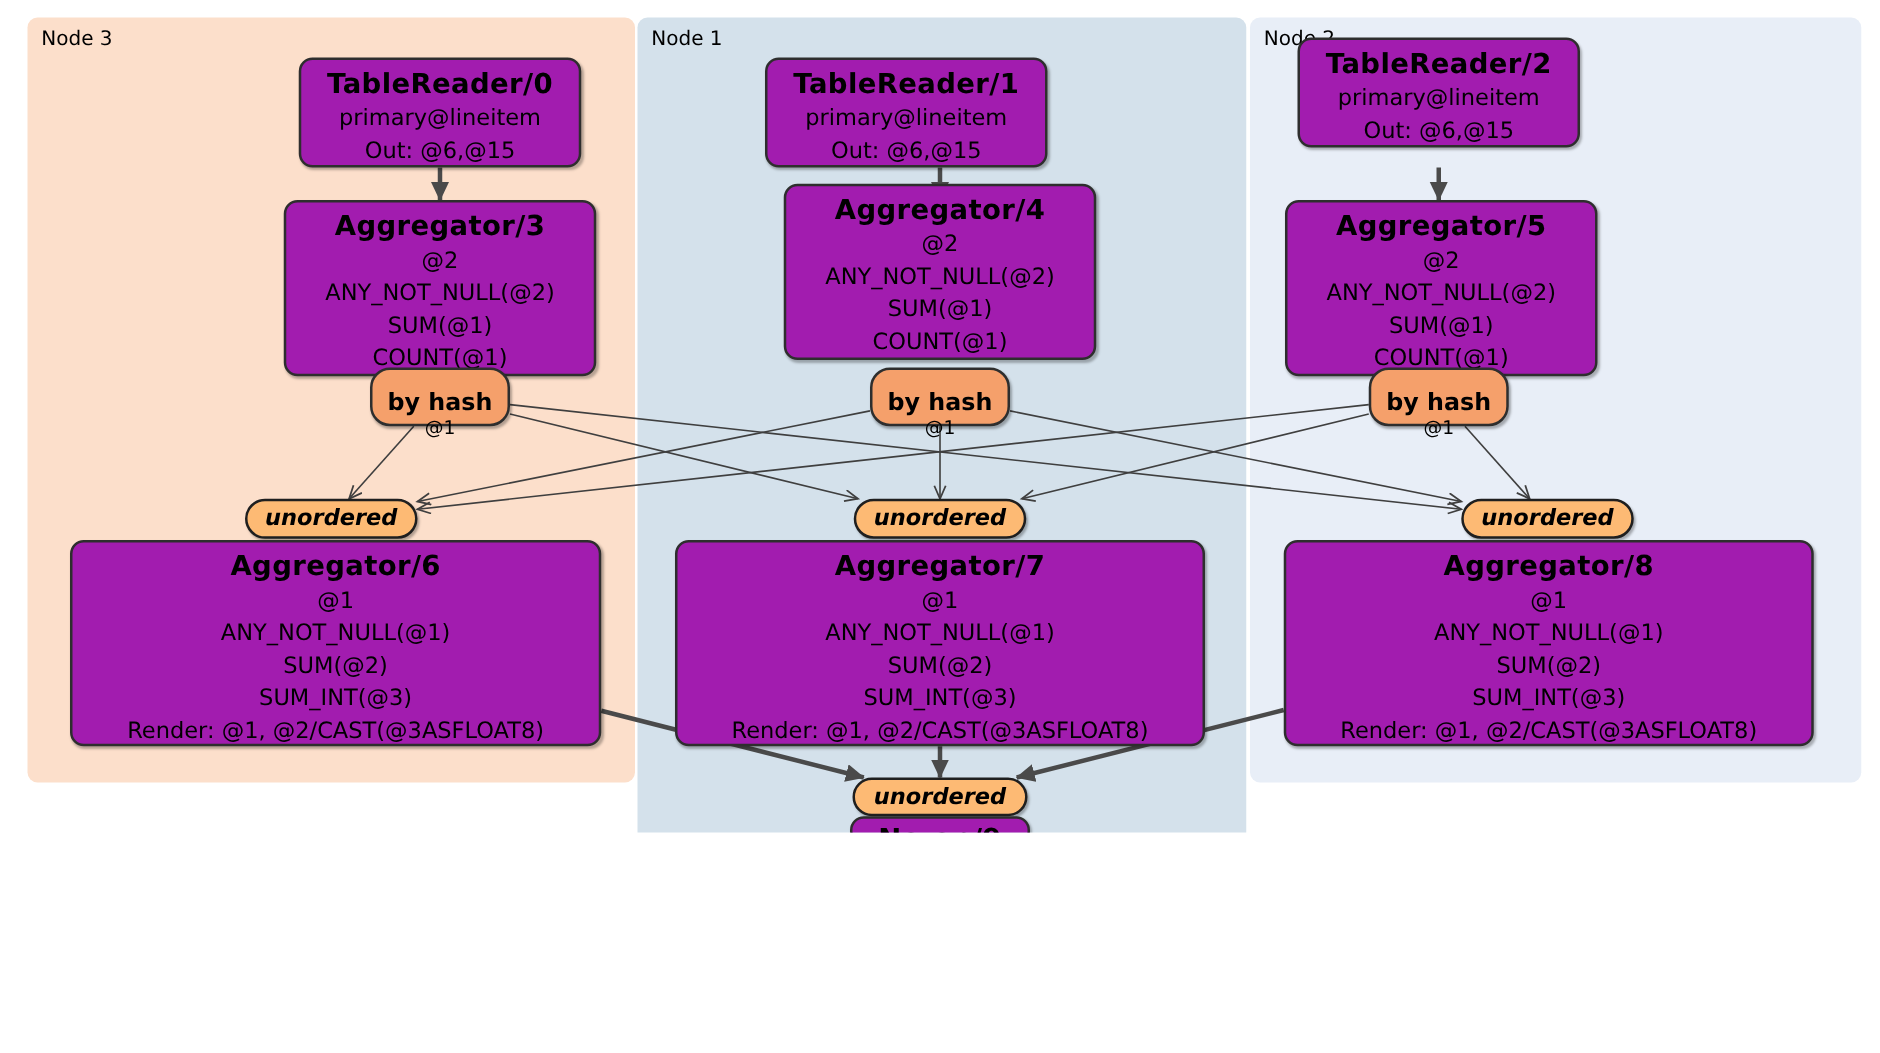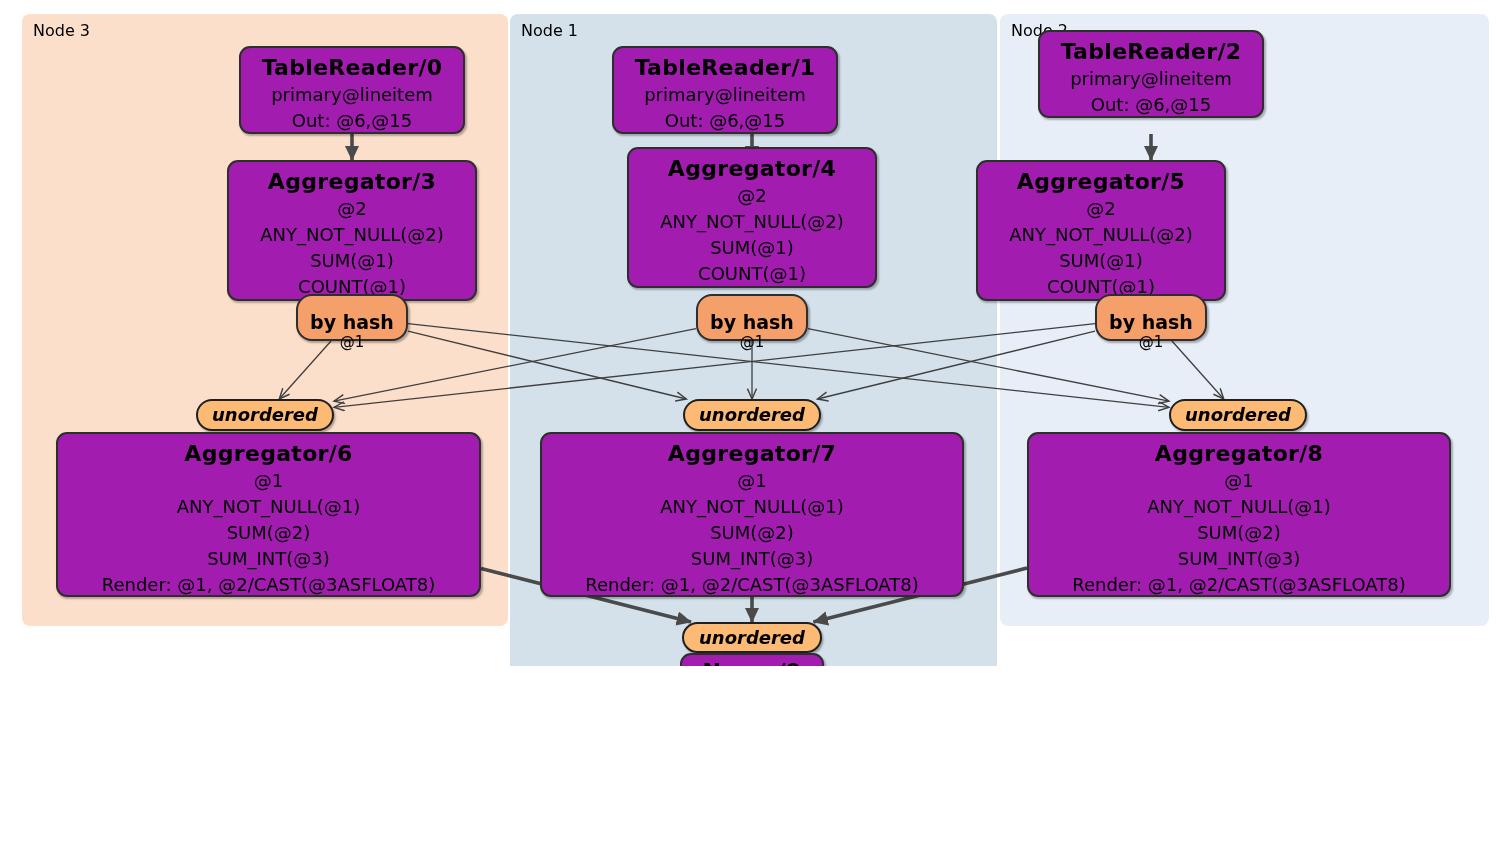--- a/index.html
+++ b/index.html
@@ -99,21 +99,21 @@
     <div class="line">SUM(@1)</div>
     <div class="line">COUNT(@1)</div>
   </div>
   <div class="node box" style="left:627px;top:147px;width:250px;height:141px;">
     <div class="title">Aggregator/4</div>
     <div class="line">@2</div>
     <div class="line">ANY_NOT_NULL(@2)</div>
     <div class="line">SUM(@1)</div>
     <div class="line">COUNT(@1)</div>
   </div>
-  <div class="node box" style="left:976px;top:160px;width:250px;height:141px;">
+  <div class="node box" style="left:1028px;top:160px;width:250px;height:141px;">
     <div class="title">Aggregator/5</div>
     <div class="line">@2</div>
     <div class="line">ANY_NOT_NULL(@2)</div>
     <div class="line">SUM(@1)</div>
     <div class="line">COUNT(@1)</div>
   </div>
 
   <div class="node pill-orange" style="left:296px;top:294px;width:112px;height:47px;">
     <div class="plabel">by hash</div>
     <div class="psub">@1</div>

